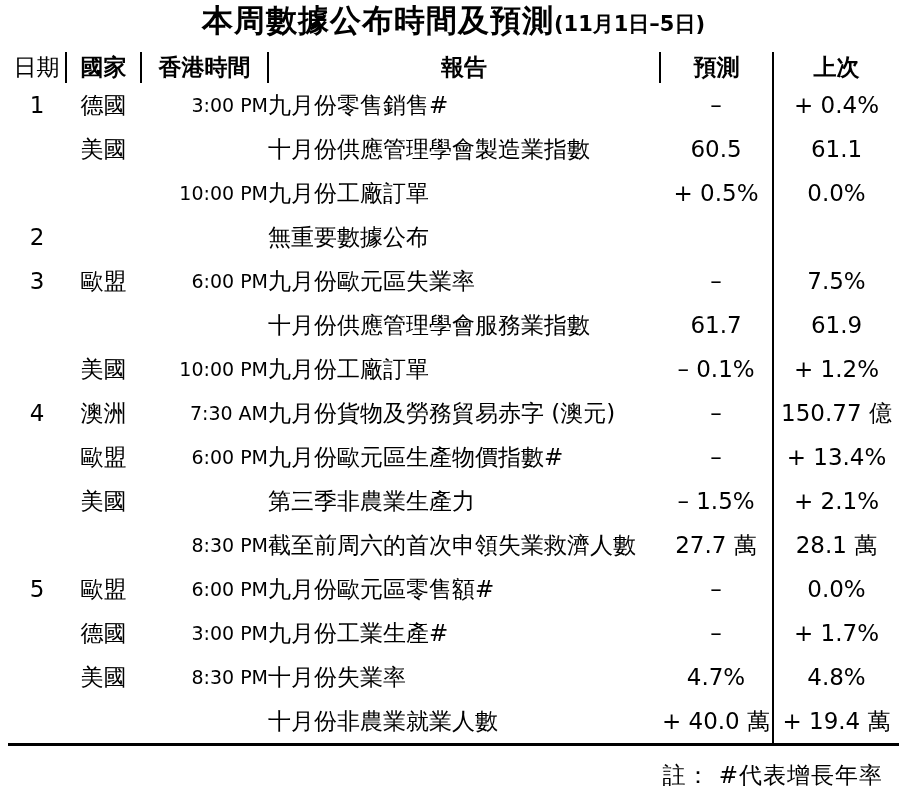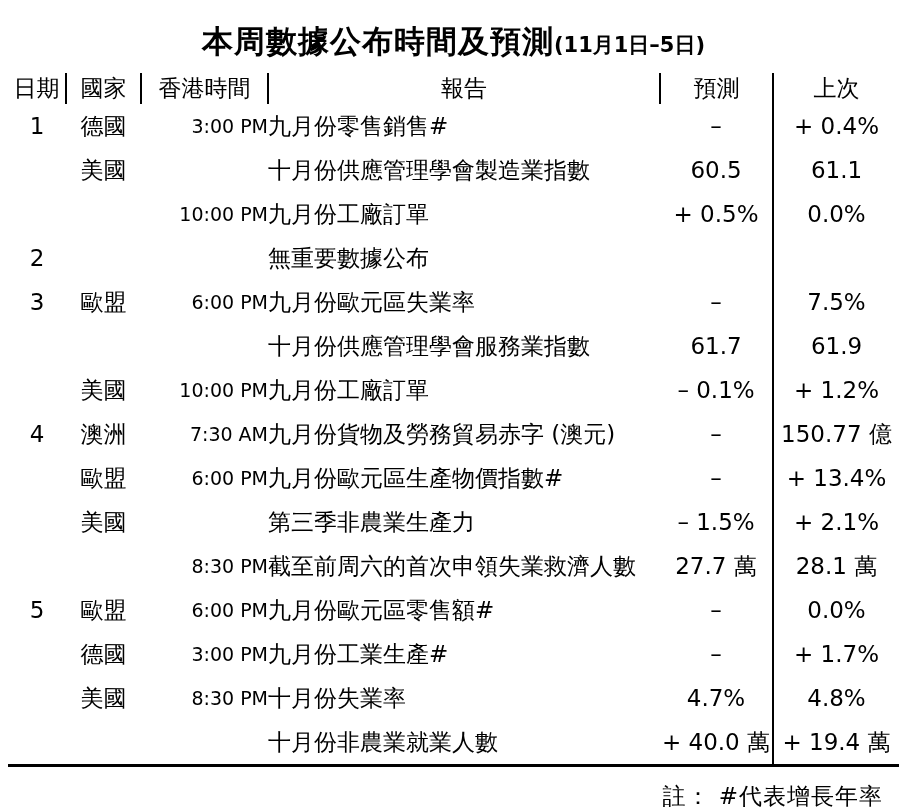--- a/index.html
+++ b/index.html
@@ -16,21 +16,21 @@
   }
   .page {
     position: relative;
     width: 907px;
     height: 812px;
     box-sizing: border-box;
     padding: 0 8px;
   }
   .title {
     text-align: center;
-    padding-top: 21px;
+    padding-top: 0;
     padding-bottom: 10px;
     white-space: nowrap;
   }
   .title-main {
     font-size: 31px;
     font-weight: bold;
     letter-spacing: 1px;
   }
   .title-sub {
     font-size: 21px;
@@ -54,21 +54,21 @@
   col.c-report { width: 392px; }
   col.c-forecast { width: 113px; }
   col.c-prev { width: 126px; }
 
   .hdr td {
     text-align: center;
     font-size: 23px;
     padding: 6px 0 8px 0;
     border-bottom: 3px solid #000;
   }
-  .hdr td.vl { border-left: 2px solid #000; }
+  .hdr td.vl { border-left: 2px solid #000; font-weight: bold; }
 
   tr.row td {
     height: 44px;
     vertical-align: middle;
   }
   td.date {
     text-align: center;
     font-size: 23px;
   }
   td.country {

